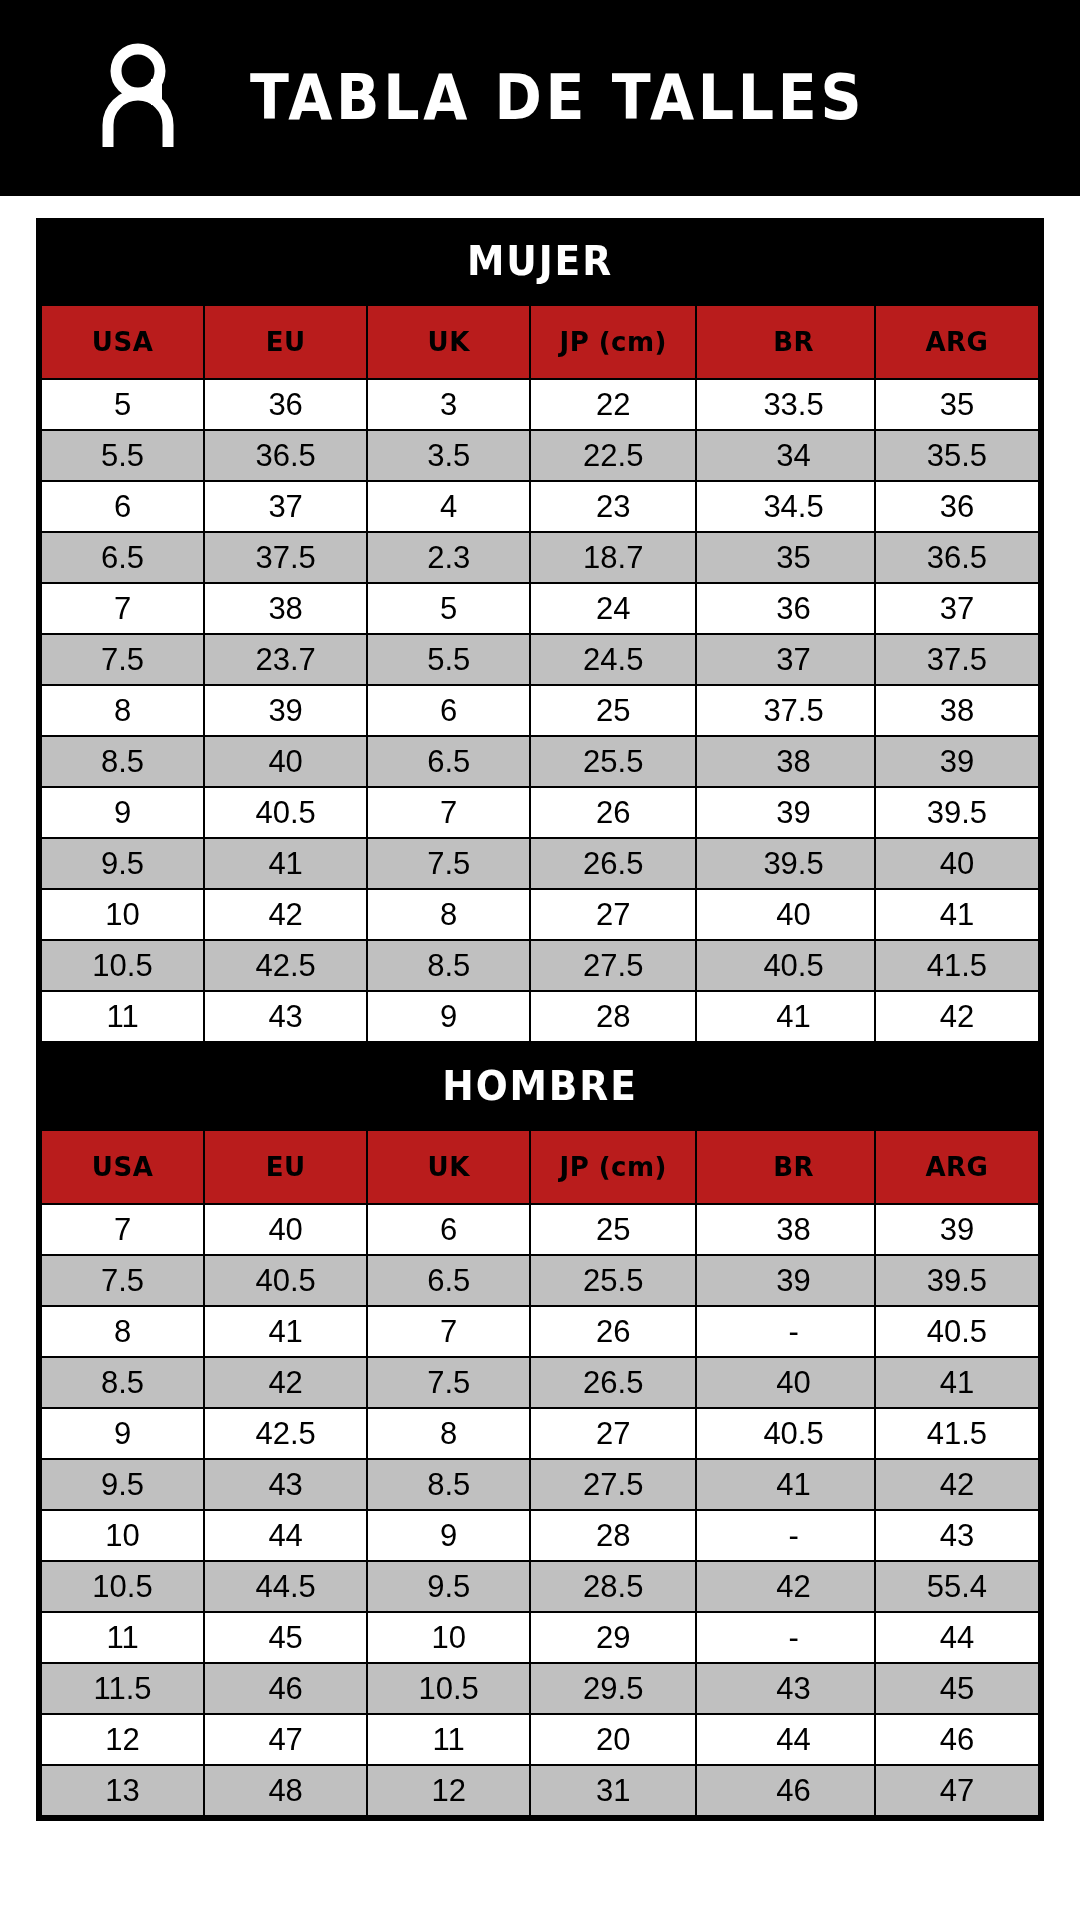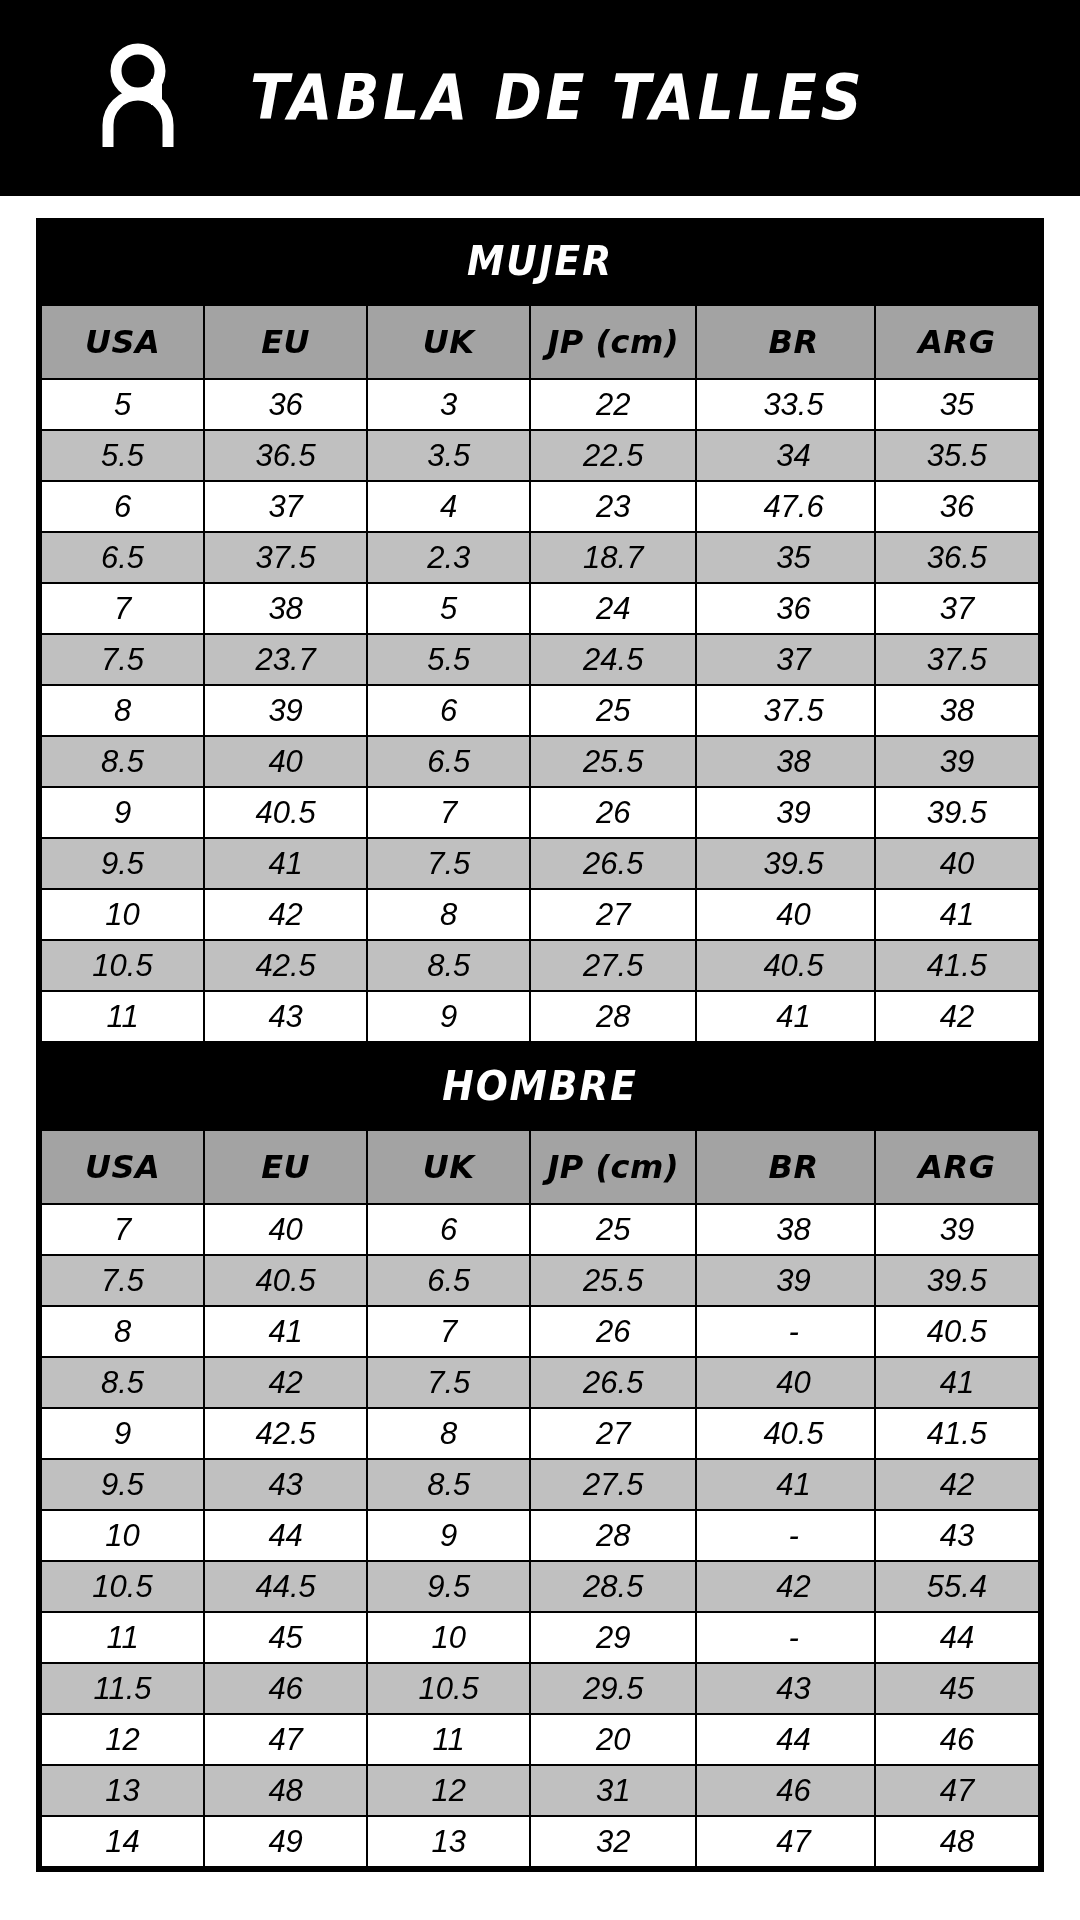--- a/index.html
+++ b/index.html
@@ -13,21 +13,20 @@
     font-family: "Liberation Sans", sans-serif;
     overflow: hidden;
   }
 
   .page {
     width: 1080px;
     height: 1920px;
     background: #ffffff;
     position: relative;
     box-sizing: border-box;
-    font-style: italic;
   }
 
   
   .header {
     background: #000000;
     height: 196px;
     display: flex;
     align-items: center;
     padding-left: 96px;
     box-sizing: border-box;
@@ -88,24 +87,24 @@
     border: 2px solid #000000;
     text-align: center;
     font-size: 31px;
     color: #000000;
     height: 49px;
     padding: 0;
     font-family: "Liberation Sans", sans-serif;
   }
 
   thead th {
-    background: #a3a3a3;
+    background: #b91c1c;
     font-family: "DejaVu Sans", sans-serif;
     font-weight: 700;
-    font-size: 32px;
+    font-size: 26px;
     height: 72px;
     letter-spacing: 0.5px;
   }
 
   tbody tr:nth-child(odd) td {
     background: #ffffff;
   }
   tbody tr:nth-child(even) td {
     background: #c0c0c0;
   }
@@ -161,21 +160,21 @@
               <td class="col-uk">3.5</td>
               <td class="col-jp">22.5</td>
               <td class="col-br">34</td>
               <td class="col-arg">35.5</td>
             </tr>
             <tr>
               <td class="col-usa">6</td>
               <td class="col-eu">37</td>
               <td class="col-uk">4</td>
               <td class="col-jp">23</td>
-              <td class="col-br">47.6</td>
+              <td class="col-br">34.5</td>
               <td class="col-arg">36</td>
             </tr>
             <tr>
               <td class="col-usa">6.5</td>
               <td class="col-eu">37.5</td>
               <td class="col-uk">2.3</td>
               <td class="col-jp">18.7</td>
               <td class="col-br">35</td>
               <td class="col-arg">36.5</td>
             </tr>
@@ -358,26 +357,18 @@
               <td class="col-arg">46</td>
             </tr>
             <tr>
               <td class="col-usa">13</td>
               <td class="col-eu">48</td>
               <td class="col-uk">12</td>
               <td class="col-jp">31</td>
               <td class="col-br">46</td>
               <td class="col-arg">47</td>
             </tr>
-            <tr>
-              <td class="col-usa">14</td>
-              <td class="col-eu">49</td>
-              <td class="col-uk">13</td>
-              <td class="col-jp">32</td>
-              <td class="col-br">47</td>
-              <td class="col-arg">48</td>
-            </tr>
           </tbody>
       </table>
     </div>
 
   </div>
 </div>
 
 </body></html>

